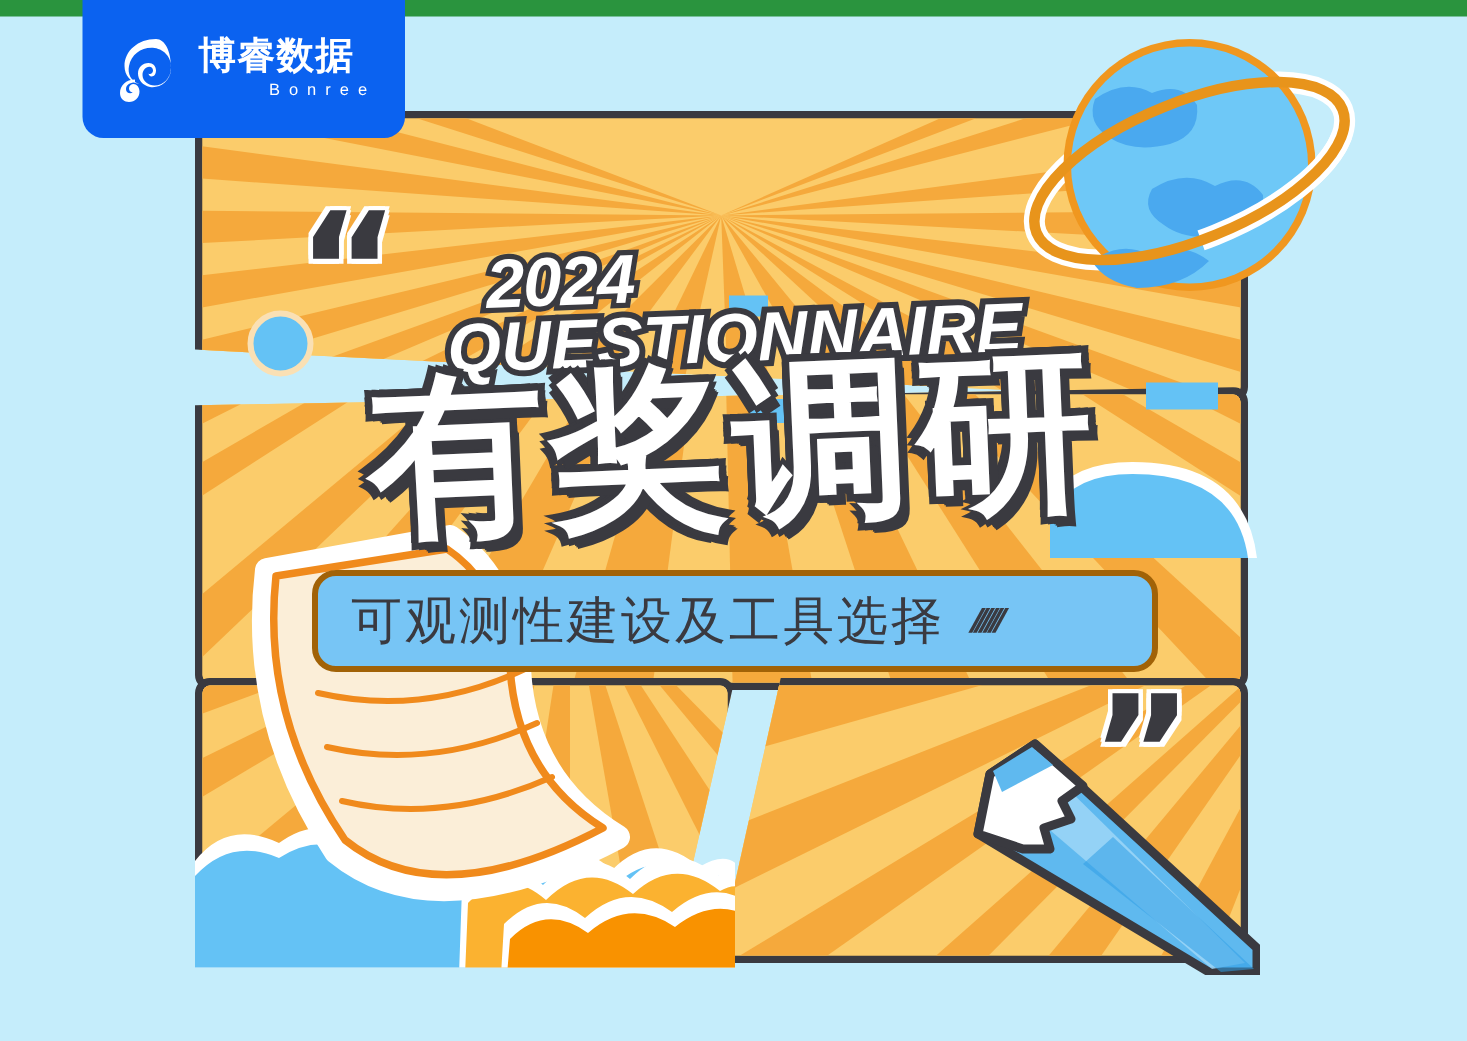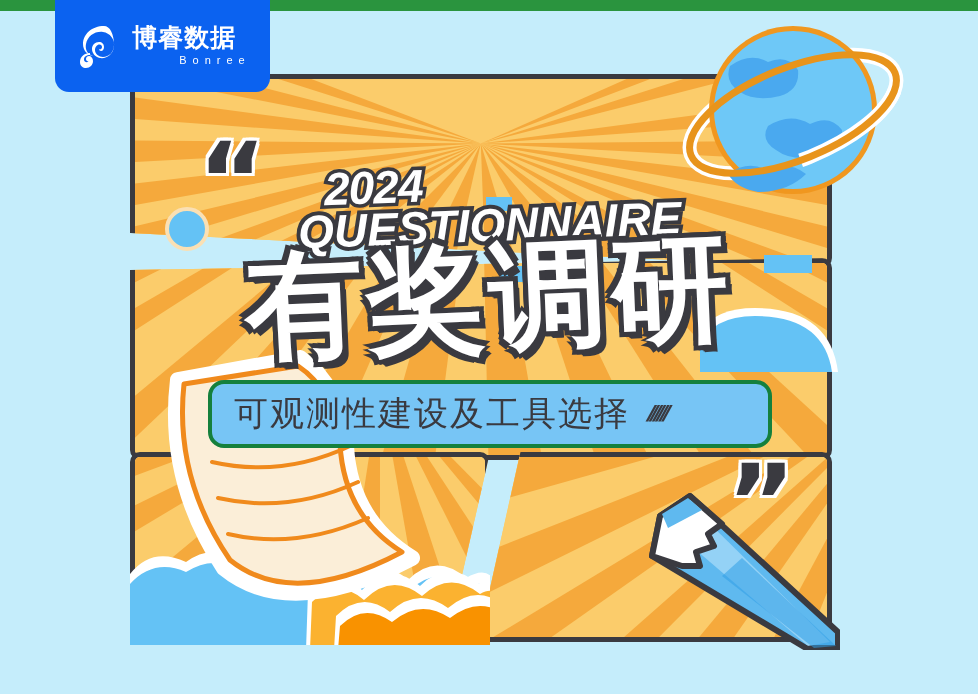--- a/index.html
+++ b/index.html
@@ -99,21 +99,21 @@
     font-size:118px;font-weight:bold;color:#fff;letter-spacing:4px;line-height:1;
     text-shadow:
       6px 7px 0 #3a3a40, 5px 6px 0 #3a3a40, 4px 5px 0 #3a3a40,
       -5px 0 0 #3a3a40, 5px 0 0 #3a3a40, 0 -5px 0 #3a3a40, 0 5px 0 #3a3a40,
       -5px -5px 0 #3a3a40, -5px 5px 0 #3a3a40, 5px -5px 0 #3a3a40;
   }
 
   
   .sub-banner{
     position:absolute;left:208px;top:380px;width:564px;height:68px;
-    background:#77c5f5;border:4px solid #15803d;border-radius:16px;
+    background:#77c5f5;border:4px solid #a16207;border-radius:16px;
     z-index:38;display:flex;align-items:center;padding:0 22px;box-sizing:border-box;gap:18px;
   }
   .sub-text{font-size:34px;color:#3a3a40;letter-spacing:2px;white-space:nowrap;}
   .sub-slashes{font-size:22px;color:#3a3a40;font-weight:bold;letter-spacing:-3px;
     transform:skewX(-20deg);}
 
   
   .paper{position:absolute;left:150px;top:350px;width:300px;height:280px;z-index:20;}
   
   .pencil{position:absolute;left:630px;top:490px;width:210px;height:160px;z-index:20;}

